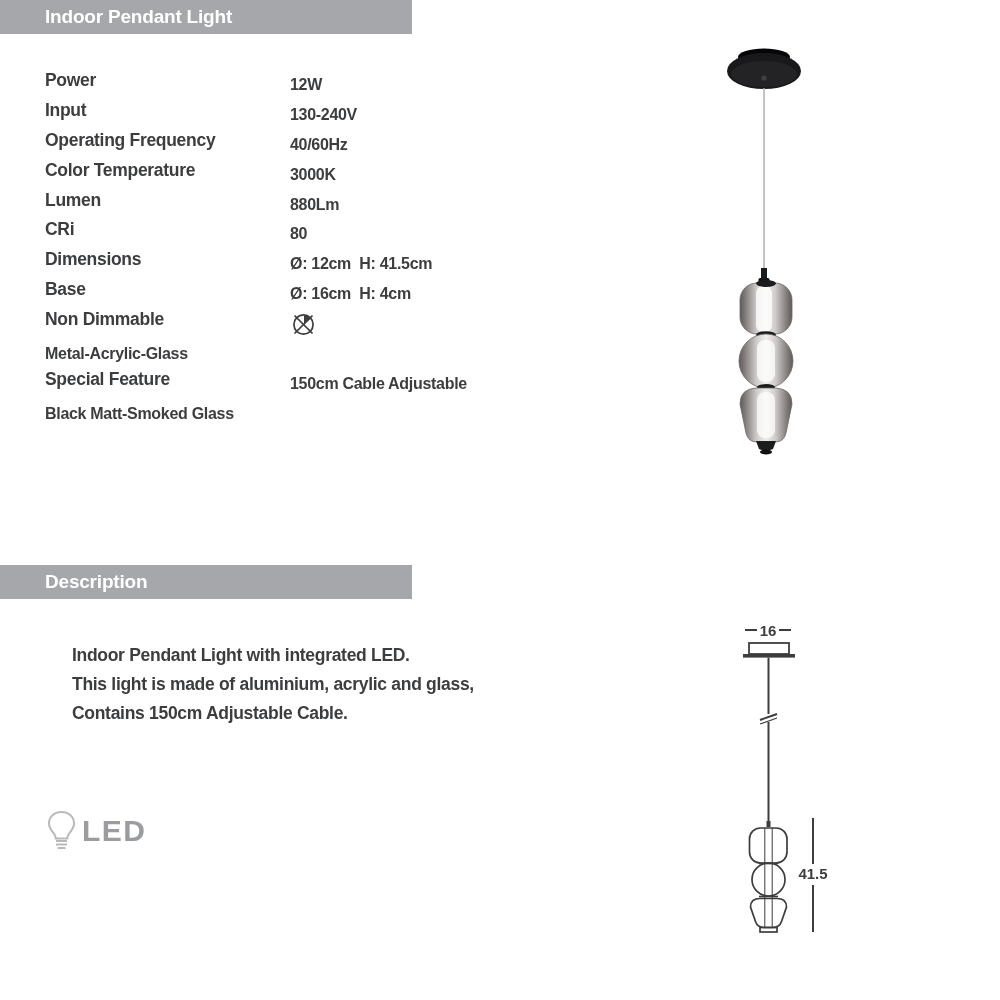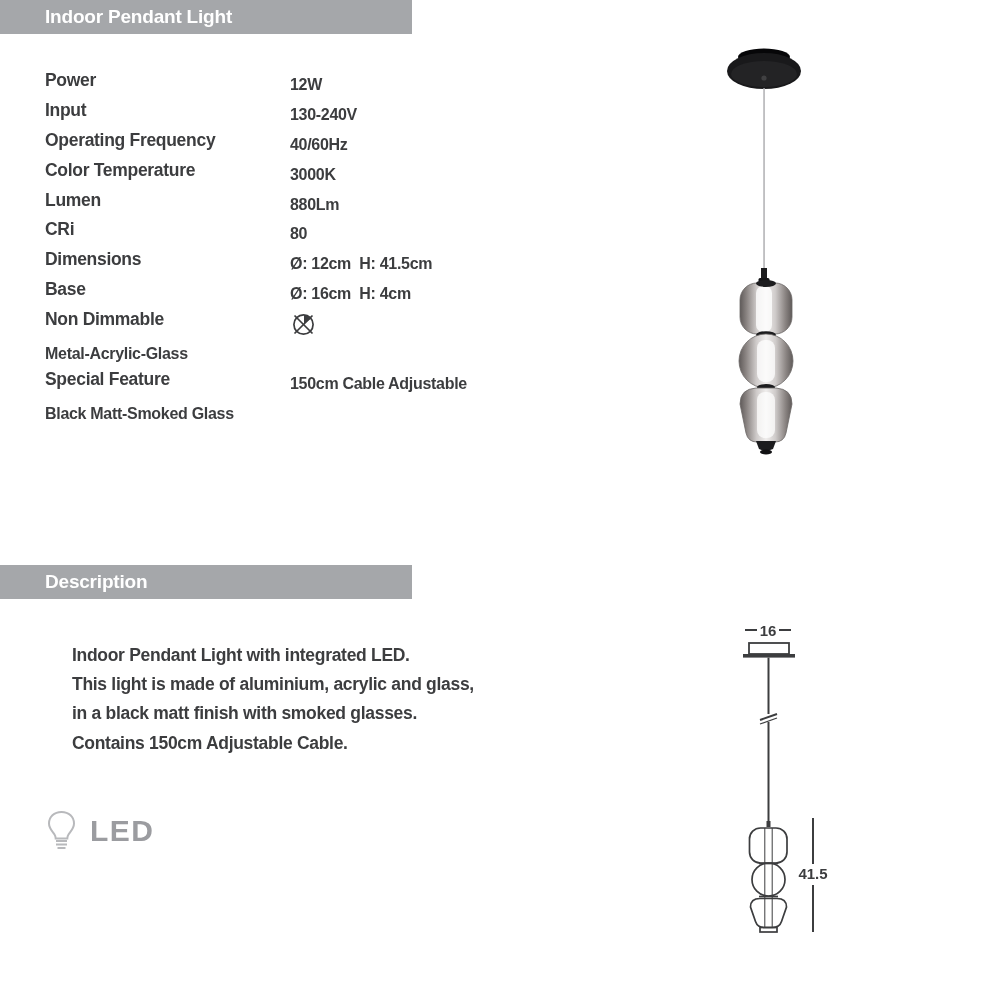--- a/index.html
+++ b/index.html
@@ -17,21 +17,21 @@
     color:#fff;font-size:19px;font-weight:700;line-height:34px;
     padding-left:45px;box-sizing:border-box;letter-spacing:-0.2px;
   }
   .bar-top{top:0;}
   .bar-desc{top:565px;}
   .spec-table{position:absolute;left:45px;top:70px;width:560px;}
   .spec-row{display:flex;height:29.9px;}
   .spec-label{width:245px;flex:0 0 245px;font-size:17.5px;font-weight:700;color:var(--text);letter-spacing:-0.3px;}
   .spec-value{font-size:16px;font-weight:700;color:var(--text);letter-spacing:-0.3px;white-space:pre;display:flex;align-items:center;}
   .desc-text{position:absolute;left:45px;top:641px;font-size:17.5px;font-weight:700;color:var(--text);line-height:29.2px;letter-spacing:-0.3px;margin-left:27px;}
-  .led-badge{position:absolute;left:46px;top:810px;display:flex;align-items:center;gap:13px;}
+  .led-badge{position:absolute;left:46px;top:810px;display:flex;align-items:center;gap:5px;}
   .led-label{font-size:30px;font-weight:700;color:var(--led);letter-spacing:1.5px;}
   .photo{position:absolute;left:700px;top:40px;width:130px;height:420px;}
   .diagram{position:absolute;left:700px;top:616px;width:140px;height:352px;}
   svg{display:block;}
   .dimtext{font-family:"Liberation Sans",sans-serif;font-weight:700;font-size:15px;fill:var(--text);}
 </style>
 </head>
 <body>
 
 <div class="sheet">
@@ -142,21 +142,20 @@
     </svg>
   </div>
 
   <div class="bar bar-desc">
     <span>Description</span>
   </div>
 
   <div class="desc-text" id="desc-text">
       <div>Indoor Pendant Light with integrated LED.</div>
       <div>This light is made of aluminium, acrylic and glass,</div>
-      <div>in a black matt finish with smoked glasses.</div>
       <div>Contains 150cm Adjustable Cable.</div>
     </div>
 
   <div class="led-badge">
     <svg width="31" height="42" viewBox="0 0 31 42">
       <path d="M15.5,2 C23,2 28,7 28,13.5 C28,18.5 24.5,21.5 22.5,24.5 C21.5,26 21.3,27.5 21.3,28.5
                L9.7,28.5 C9.7,27.5 9.5,26 8.5,24.5 C6.5,21.5 3,18.5 3,13.5 C3,7 8,2 15.5,2 Z" fill="#ffffff" stroke="#b8b9bc" stroke-width="2"></path>
       <path d="M10,31 L21,31 M10,34.5 L21,34.5 M11.5,38 L19.5,38" stroke="#b8b9bc" stroke-width="2" fill="none"></path>
     </svg>
     <span class="led-label">LED</span>

